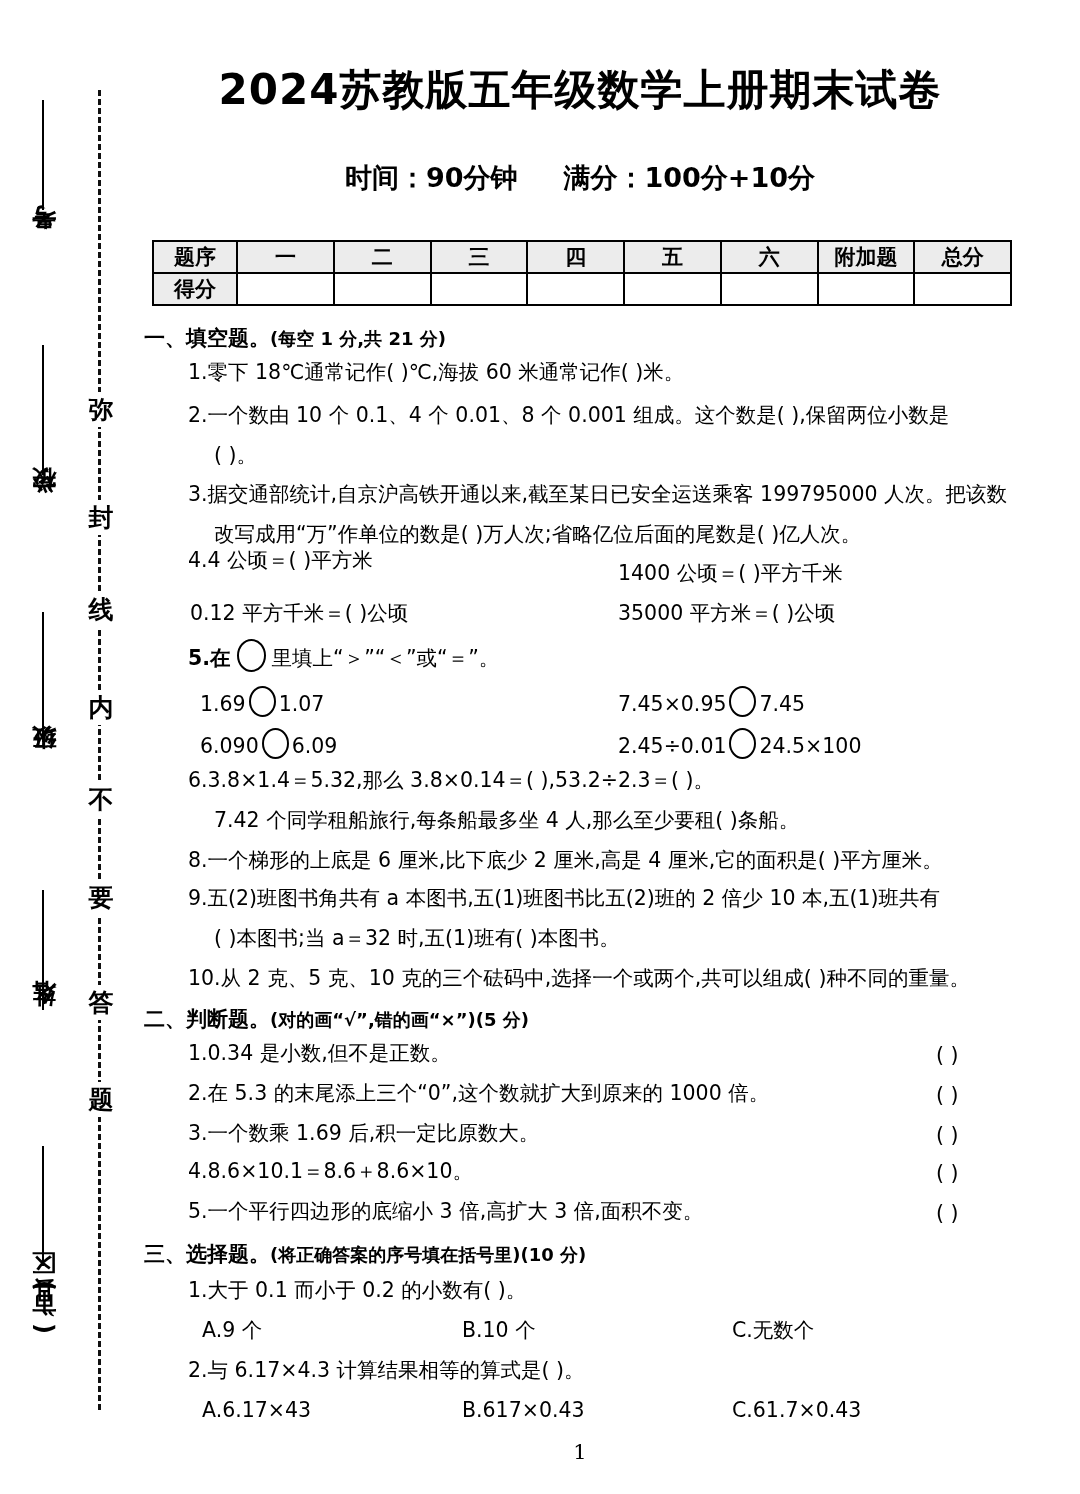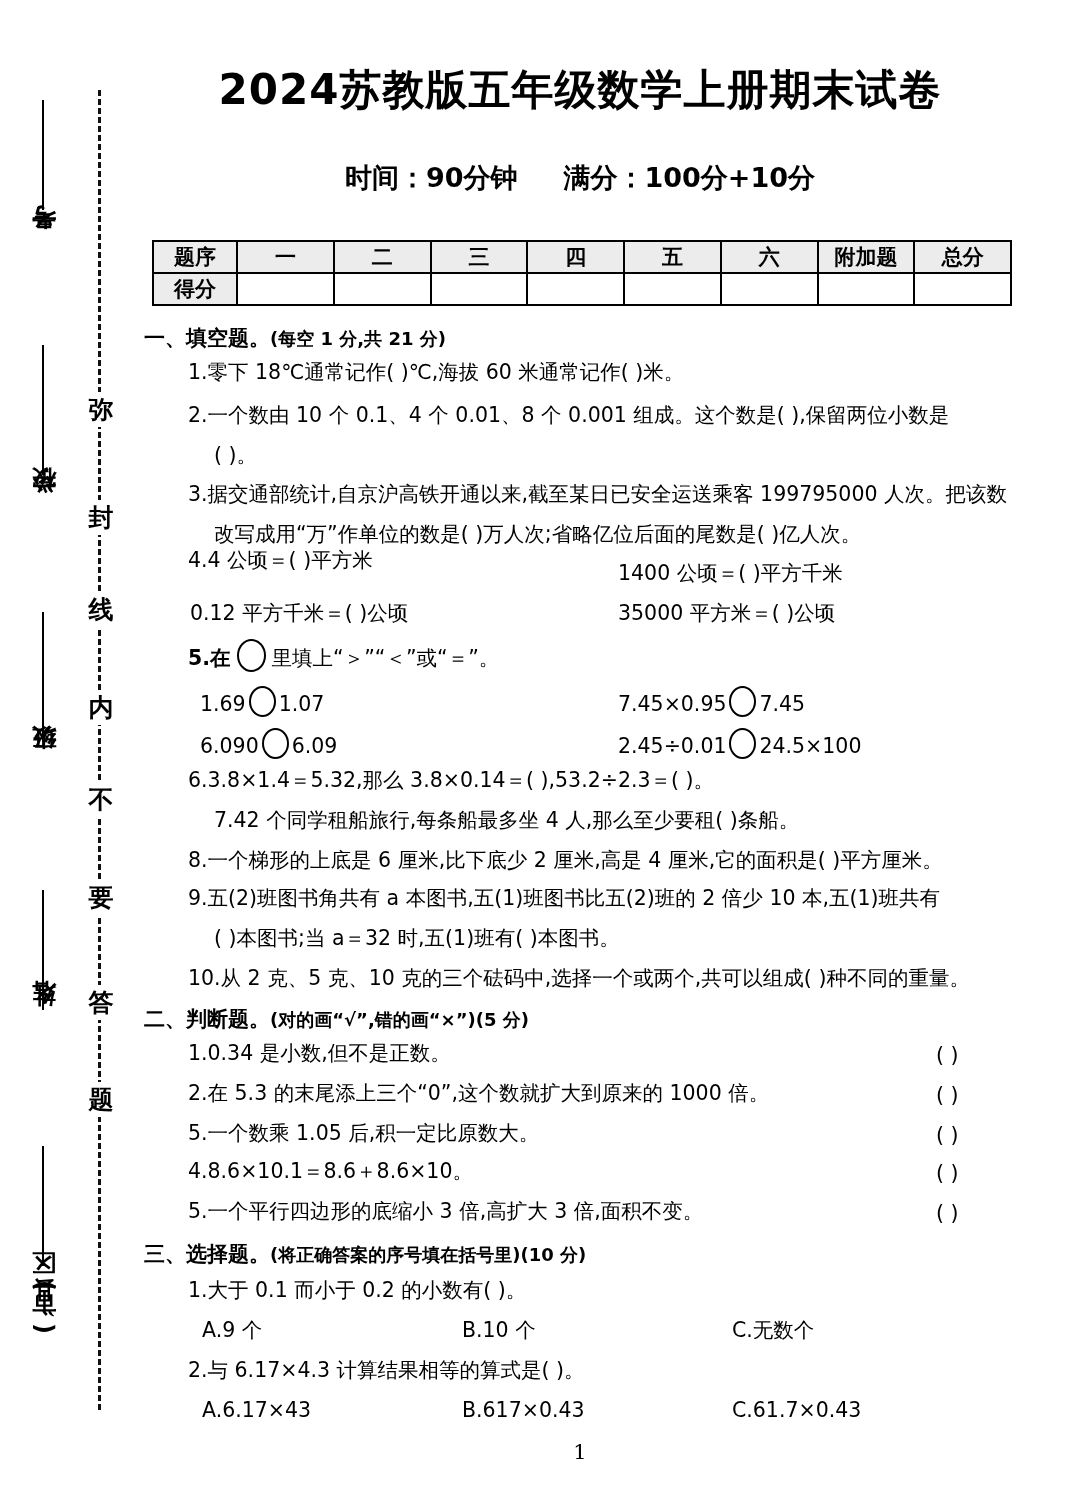--- a/index.html
+++ b/index.html
@@ -286,21 +286,21 @@
   <div class="section-head" style="left:4px; top:1005px;">
     <span>二、判断题。</span><span class="note">(对的画“√”,错的画“×”)(5 分)</span>
   </div>
 
   <div class="qline" style="left:48px; top:1043px;">1.0.34 是小数,但不是正数。</div>
   <div class="tf-paren" style="left:796px; top:1043px;">(              )</div>
 
   <div class="qline" style="left:48px; top:1083px;">2.在 5.3 的末尾添上三个“0”,这个数就扩大到原来的 1000 倍。</div>
   <div class="tf-paren" style="left:796px; top:1083px;">(              )</div>
 
-  <div class="qline" style="left:48px; top:1123px;">5.一个数乘 1.05 后,积一定比原数大。</div>
+  <div class="qline" style="left:48px; top:1123px;">3.一个数乘 1.69 后,积一定比原数大。</div>
   <div class="tf-paren" style="left:796px; top:1123px;">(              )</div>
 
   <div class="qline" style="left:48px; top:1161px;">4.8.6×10.1＝8.6＋8.6×10。</div>
   <div class="tf-paren" style="left:796px; top:1161px;">(              )</div>
 
   <div class="qline" style="left:48px; top:1201px;">5.一个平行四边形的底缩小 3 倍,高扩大 3 倍,面积不变。</div>
   <div class="tf-paren" style="left:796px; top:1201px;">(              )</div>
 
   <div class="section-head" style="left:4px; top:1240px;">
     <span>三、选择题。</span><span class="note">(将正确答案的序号填在括号里)(10 分)</span>

